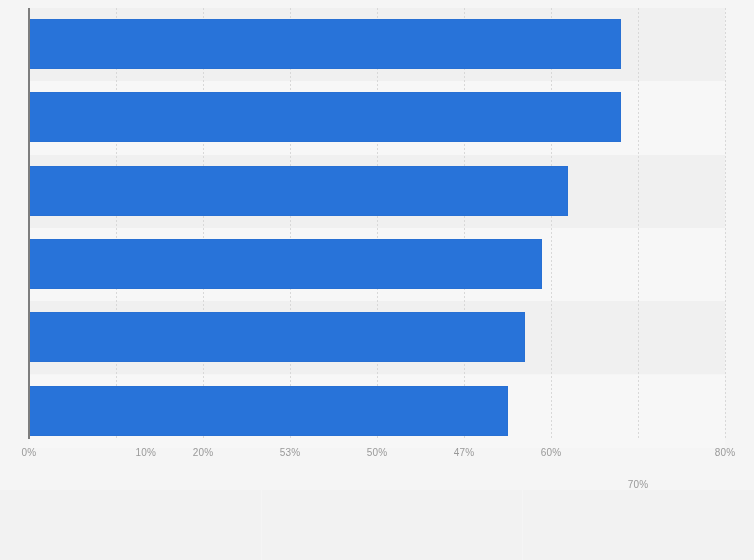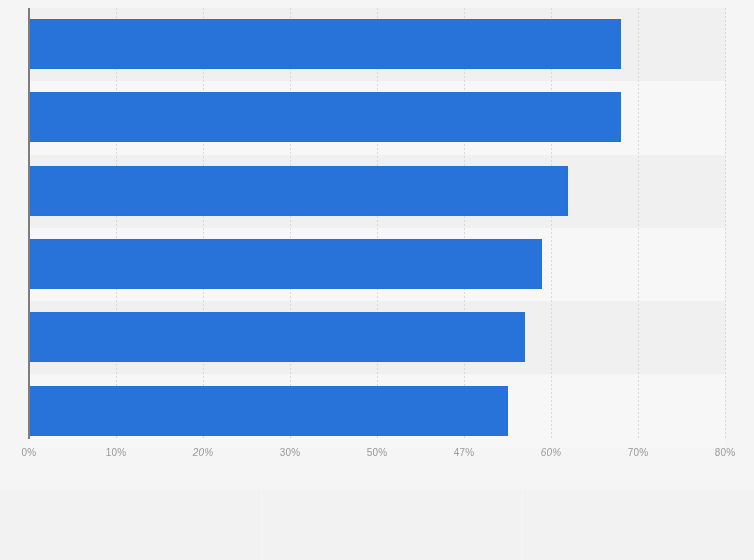--- a/index.html
+++ b/index.html
@@ -153,27 +153,27 @@
         <div class="bar" title="59%" style="left: 0px; top: 230.9px; width: 513.3px; background: rgb(40, 115, 217);"></div>
         <div class="bar" title="57%" style="left: 0px; top: 304.2px; width: 495.9px; background: rgb(40, 115, 217);"></div>
         <div class="bar" title="55%" style="left: 0px; top: 377.5px; width: 478.5px; background: rgb(40, 115, 217);"></div>
       </div>
   </div>
 
   <div class="y-axis"></div>
 
   <div id="xticks">
       <div class="x-tick" style="left: 29px; color: rgb(153, 153, 153);">0%</div>
-      <div class="x-tick" style="left: 116px; color: rgb(153, 153, 153);">10%</div>
-      <div class="x-tick" style="left: 203px; color: rgb(153, 153, 153); font-style: italic;">20%</div>
-      <div class="x-tick" style="left: 290px; color: rgb(153, 153, 153);">30%</div>
+      <div class="x-tick" style="left: 116px; color: rgb(153, 153, 153); text-align: right;">10%</div>
+      <div class="x-tick" style="left: 203px; color: rgb(153, 153, 153);">20%</div>
+      <div class="x-tick" style="left: 290px; color: rgb(153, 153, 153);">53%</div>
       <div class="x-tick" style="left: 377px; color: rgb(153, 153, 153);">50%</div>
       <div class="x-tick" style="left: 464px; color: rgb(153, 153, 153);">47%</div>
-      <div class="x-tick" style="left: 551px; color: rgb(153, 153, 153); font-style: italic;">60%</div>
-      <div class="x-tick" style="left: 638px; color: rgb(153, 153, 153);">70%</div>
+      <div class="x-tick" style="left: 551px; color: rgb(153, 153, 153);">60%</div>
+      <div class="x-tick" style="left: 638px; color: rgb(153, 153, 153); margin-top: 32px;">70%</div>
       <div class="x-tick" style="left: 725px; color: rgb(153, 153, 153);">80%</div>
     </div>
 
 
   <div class="footer-topline">
     <div class="footer-divider" style="left:261px"></div>
     <div class="footer-divider" style="left:522px"></div>
   </div>
   <div class="footer-strip">
     <div class="footer-divider" style="left:261px"></div>

